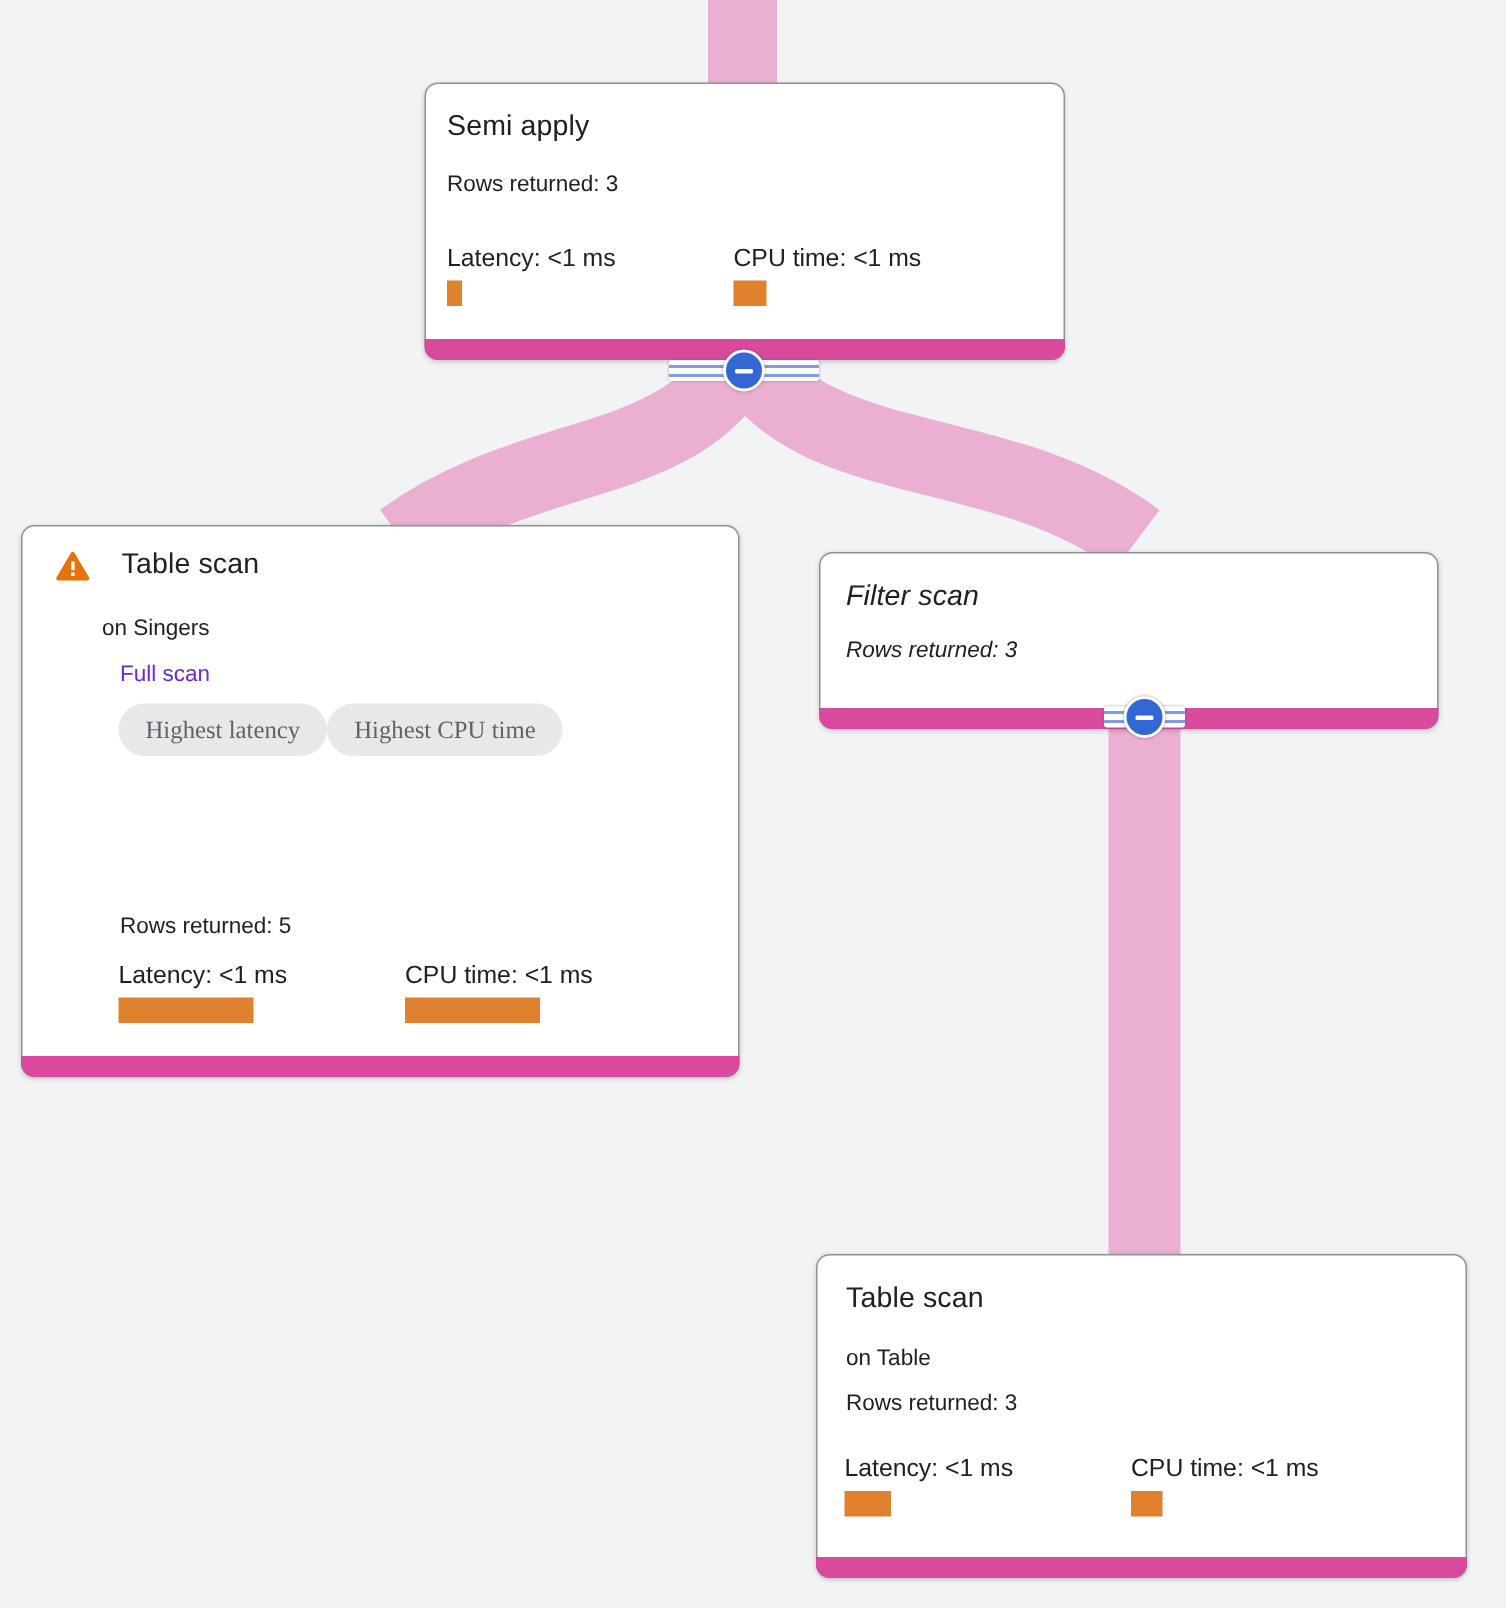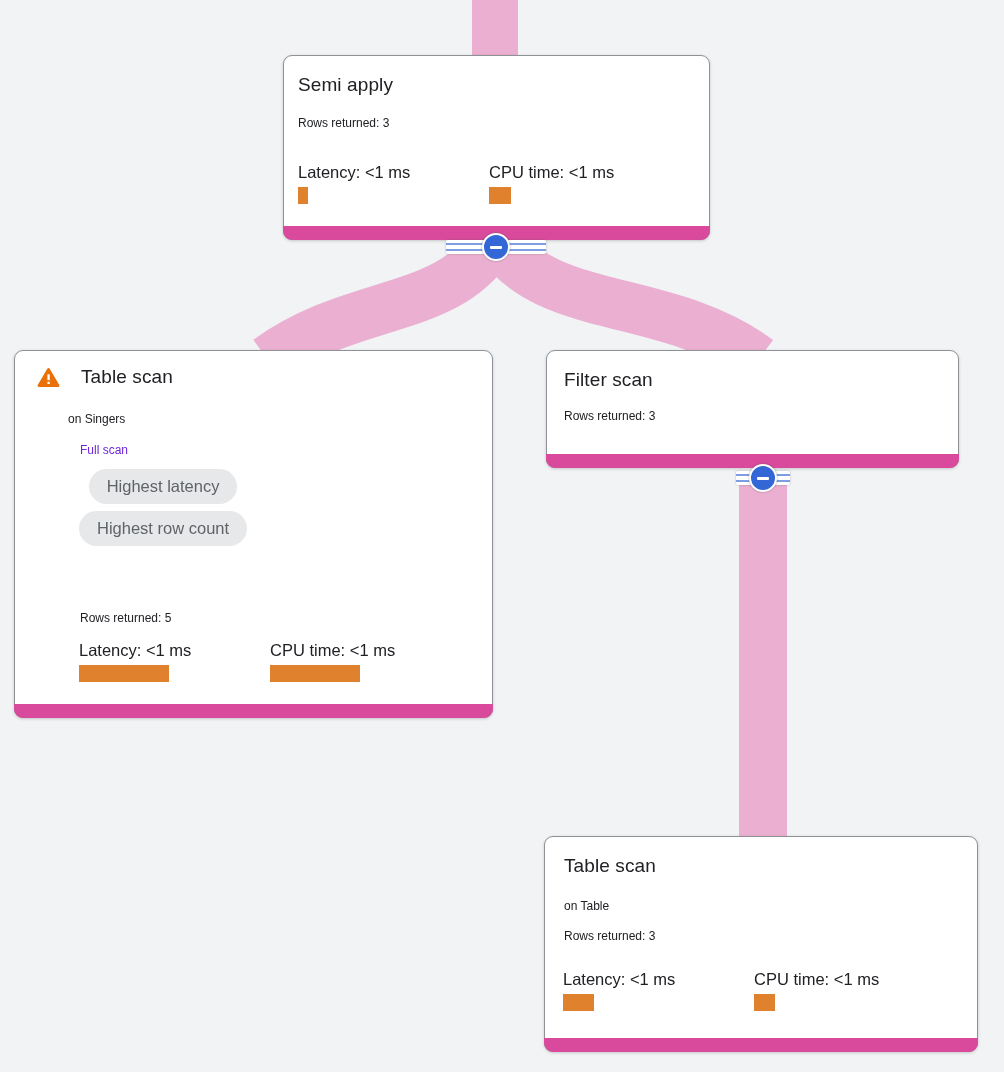--- a/index.html
+++ b/index.html
@@ -31,35 +31,35 @@
   }
   .node-footer{
     position:absolute;left:-1px;right:-1px;bottom:-1px;
     height:14px;
     background:var(--footer-magenta);
     border-radius:0 0 9px 9px;
   }
   .node-title{
     font-size:19px;font-weight:500;color:#202124;letter-spacing:.1px;
   }
-  .node-line{font-size:12px;color:#202124;line-height:30px;}
+  .node-line{font-size:15px;color:#202124;line-height:30px;}
   .node-line.muted{color:#6d28d9;}
   .header-row{display:flex;align-items:center;gap:21px;}
   .warn-icon{width:23px;height:21px;flex:0 0 auto;}
   .badge{
     display:inline-block;
     background:var(--pill-bg);
     color:var(--pill-text);
     font-size:16.5px;font-weight:500;
     line-height:35px;height:35px;
     padding:0 18px;border-radius:18px;
     margin-bottom:7px;
     white-space:nowrap;
   }
-  .badge-col{display:flex;flex-direction:column;align-items:center;}
+  .badge-col{display:flex;flex-direction:row;align-items:flex-end;font-family:Liberation Serif, serif;}
   .metrics{display:flex;margin-top:8px;}
   .metric{width:191px;}
   .metric-label{font-size:16.5px;color:#202124;line-height:24px;}
   .metric-bar{height:17px;background:var(--bar-orange);margin-top:3px;}
   
   .collapse-btn{
     position:absolute;z-index:3;height:28px;
     display:flex;align-items:center;justify-content:center;
     cursor:pointer;
   }
@@ -129,37 +129,37 @@
         <path d="M12 2.5 L22 19.5 H2 Z" fill="var(--warning-orange)" stroke="var(--warning-orange)" stroke-width="3" stroke-linejoin="round"></path>
         <rect x="10.9" y="7.6" width="2.4" height="6.2" fill="#fff"></rect>
         <rect x="10.9" y="15.4" width="2.4" height="2.4" fill="#fff"></rect>
       </svg>
       <span class="node-title">Table scan</span>
     </div>
     <div class="abs node-line" style="left:53px;top:53px;">on Singers</div>
     <div class="abs node-line muted" style="left:65px;top:84px;">Full scan</div>
     <div class="abs badge-col" style="left:64px;top:118px;">
       <span class="badge">Highest latency</span>
-      <span class="badge">Highest row count</span>
+      <span class="badge">Highest CPU time</span>
     </div>
     <div class="abs node-line" style="left:65px;top:252px;">Rows returned: 5</div>
     <div class="abs metrics" style="left:64px;top:279px;">
       <div class="metric">
         <div class="metric-label">Latency: &lt;1 ms</div>
         <div class="metric-bar" style="width: 90px;"></div>
       </div>
       <div class="metric">
         <div class="metric-label">CPU time: &lt;1 ms</div>
         <div class="metric-bar" style="width: 90px;"></div>
       </div>
     </div>
     <div class="node-footer"></div>
   </div>
 
-  <div class="node" style="left:546px;top:350px;width:413px;height:118px;">
+  <div class="node" style="left:546px;top:368px;width:413px;height:118px;font-style:italic;">
     <div class="abs" style="left:17px;top:18px;">
       <span class="node-title">Filter scan</span>
     </div>
     <div class="abs node-line" style="left:17px;top:50px;">Rows returned: 3</div>
     <div class="node-footer"></div>
   </div>
 
   <div class="collapse-btn" style="left:736px;top:464px;width:54px;">
     <div class="stripe-bar"></div>
     <div class="collapse-circle">

